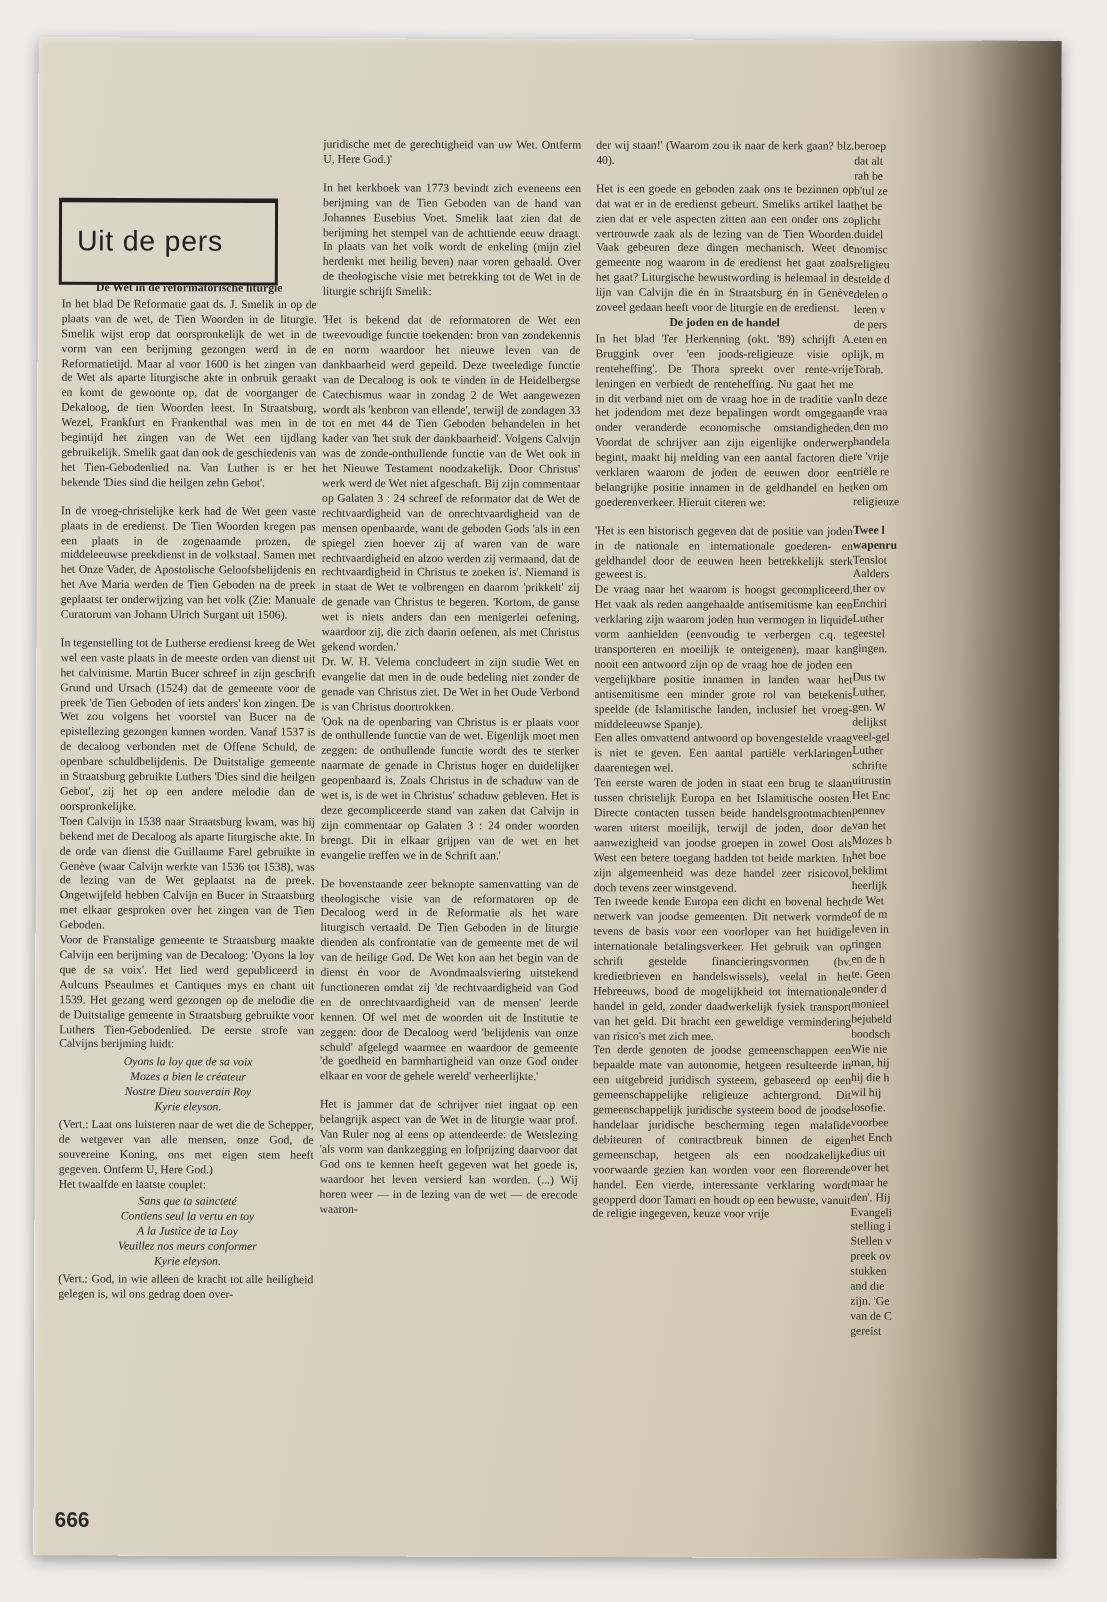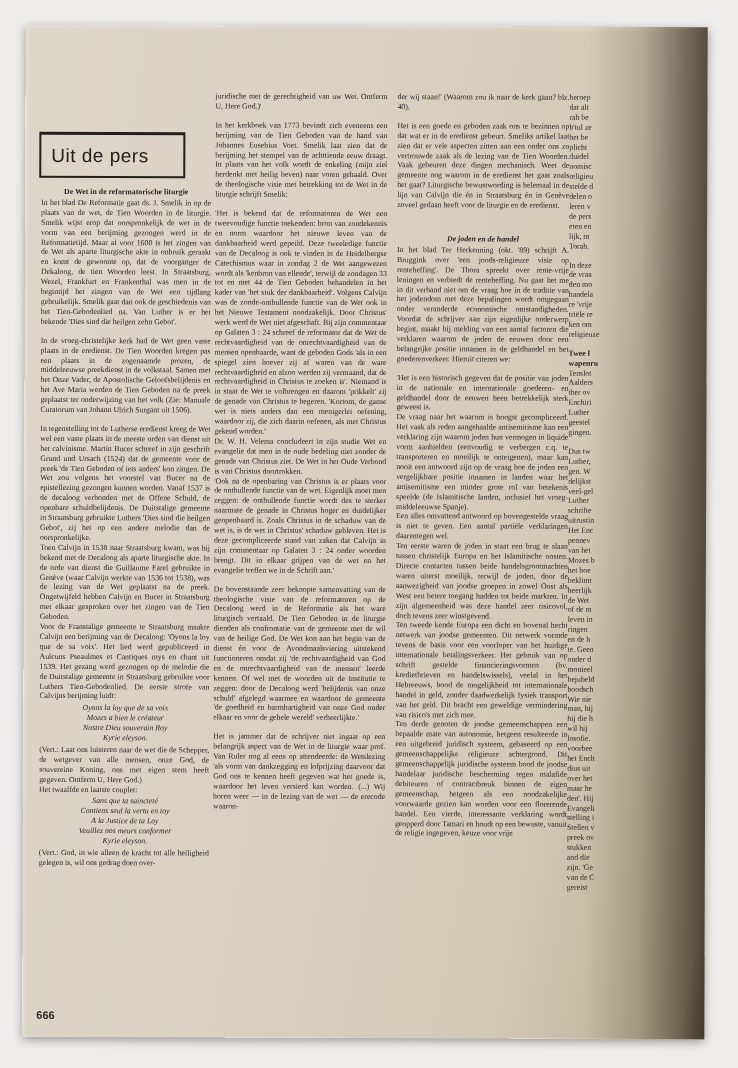--- a/index.html
+++ b/index.html
@@ -4,39 +4,39 @@
 <style>
   html,body{margin:0;padding:0;}
   .stage{position:relative;width:738px;height:1068px;background:#edecea;overflow:hidden;
          font-family:"Liberation Serif",serif;}
   .page{position:absolute;left:24px;top:26px;width:682px;height:1012px;
         background:linear-gradient(100deg,#ddd7c8 0%,#d8d1c0 45%,#d2c9b5 75%,#b9ac94 97%,#8d7f68 100%);
         box-shadow:0 3px 10px rgba(0,0,0,0.35), inset 2px 2px 4px rgba(255,255,255,0.28);
         transform:rotate(0.2deg);}
   .gutter{position:absolute;right:0;top:0;width:120px;height:100%;pointer-events:none;
         background:linear-gradient(to right, rgba(70,56,38,0) 0%, rgba(70,56,38,0.22) 45%, rgba(42,31,19,0.72) 100%);}
-  .secbox{position:absolute;left:14px;top:107px;width:146px;height:46px;box-sizing:border-box;
+  .secbox{position:absolute;left:14px;top:107px;width:146px;height:58px;box-sizing:border-box;
         border:2px solid #23201b;border-top-width:3px;display:flex;align-items:center;padding-left:10px;
         font-family:"Liberation Sans",sans-serif;font-size:19px;color:#23201b;letter-spacing:0.5px;}
   .col{position:absolute;top:66px;height:910px;overflow:hidden;color:#272521;
         font-size:7.8px;line-height:9.9px;text-align:justify;}
   .col1{left:16px;top:162px;height:814px;width:170px;}
   .col2{left:190px;width:172px;}
   .col3{left:372px;width:172px;}
   .col4{left:544px;width:96px;text-align:left;white-space:nowrap;}
   .p{margin:0;}
   .p.gap{margin-top:9px;}
   .h{font-weight:bold;margin:0 0 1px 0;text-align:center;}
-  .h.gap{margin-top:24px;font-style:italic;}
+  .h.gap{margin-top:0;}
   .poem{font-style:italic;margin:2px 0 2px 2px;text-align:center;}
   .frag{overflow:hidden;}
   .frag.bold{font-weight:bold;}
   .frag.spacer{height:9px;}
   .pageno{position:absolute;left:14px;bottom:16px;font-family:"Liberation Sans",sans-serif;
-        font-weight:bold;font-size:11px;color:#2b2923;}
+        font-weight:bold;font-size:14px;color:#2b2923;}
 </style>
 </head>
 <body>
 
 <div class="stage">
   <div class="page">
 
     <div class="secbox">
       <span>Uit de pers</span>
     </div>

